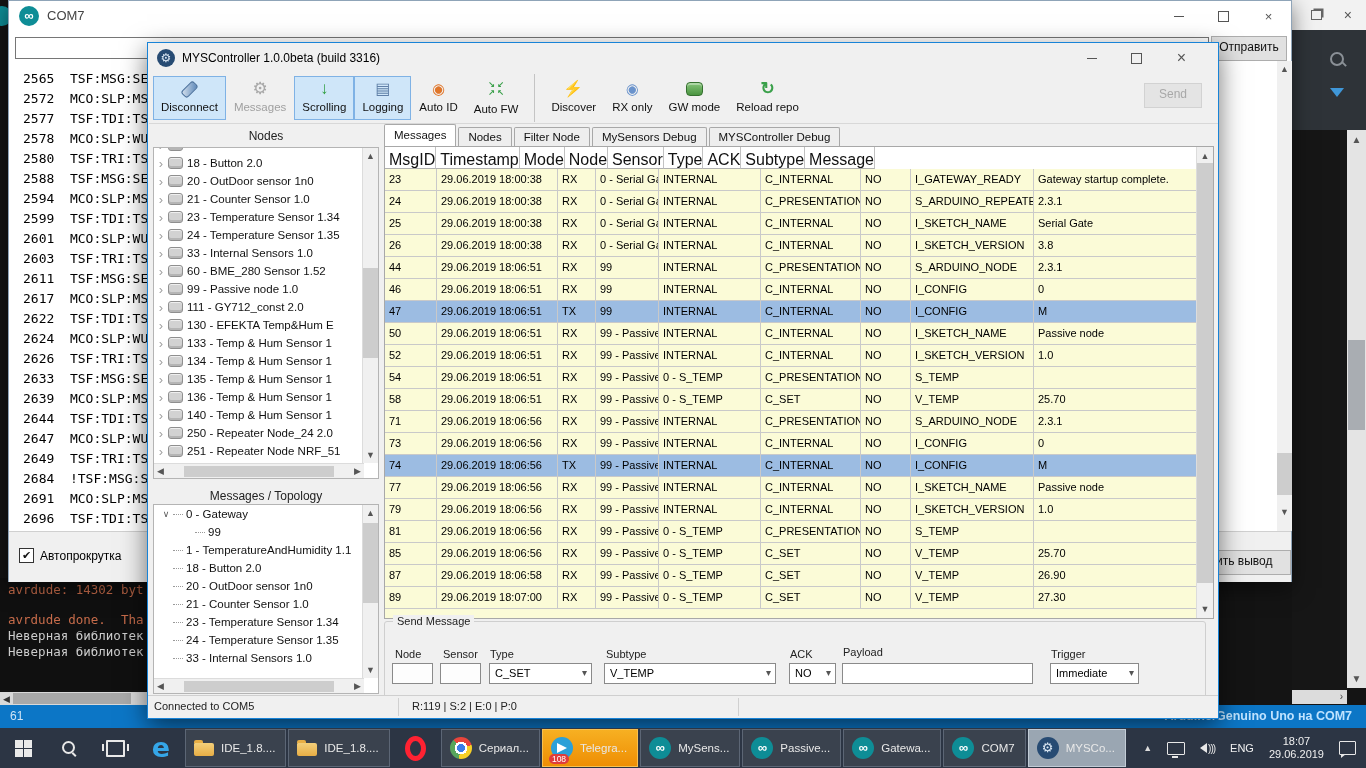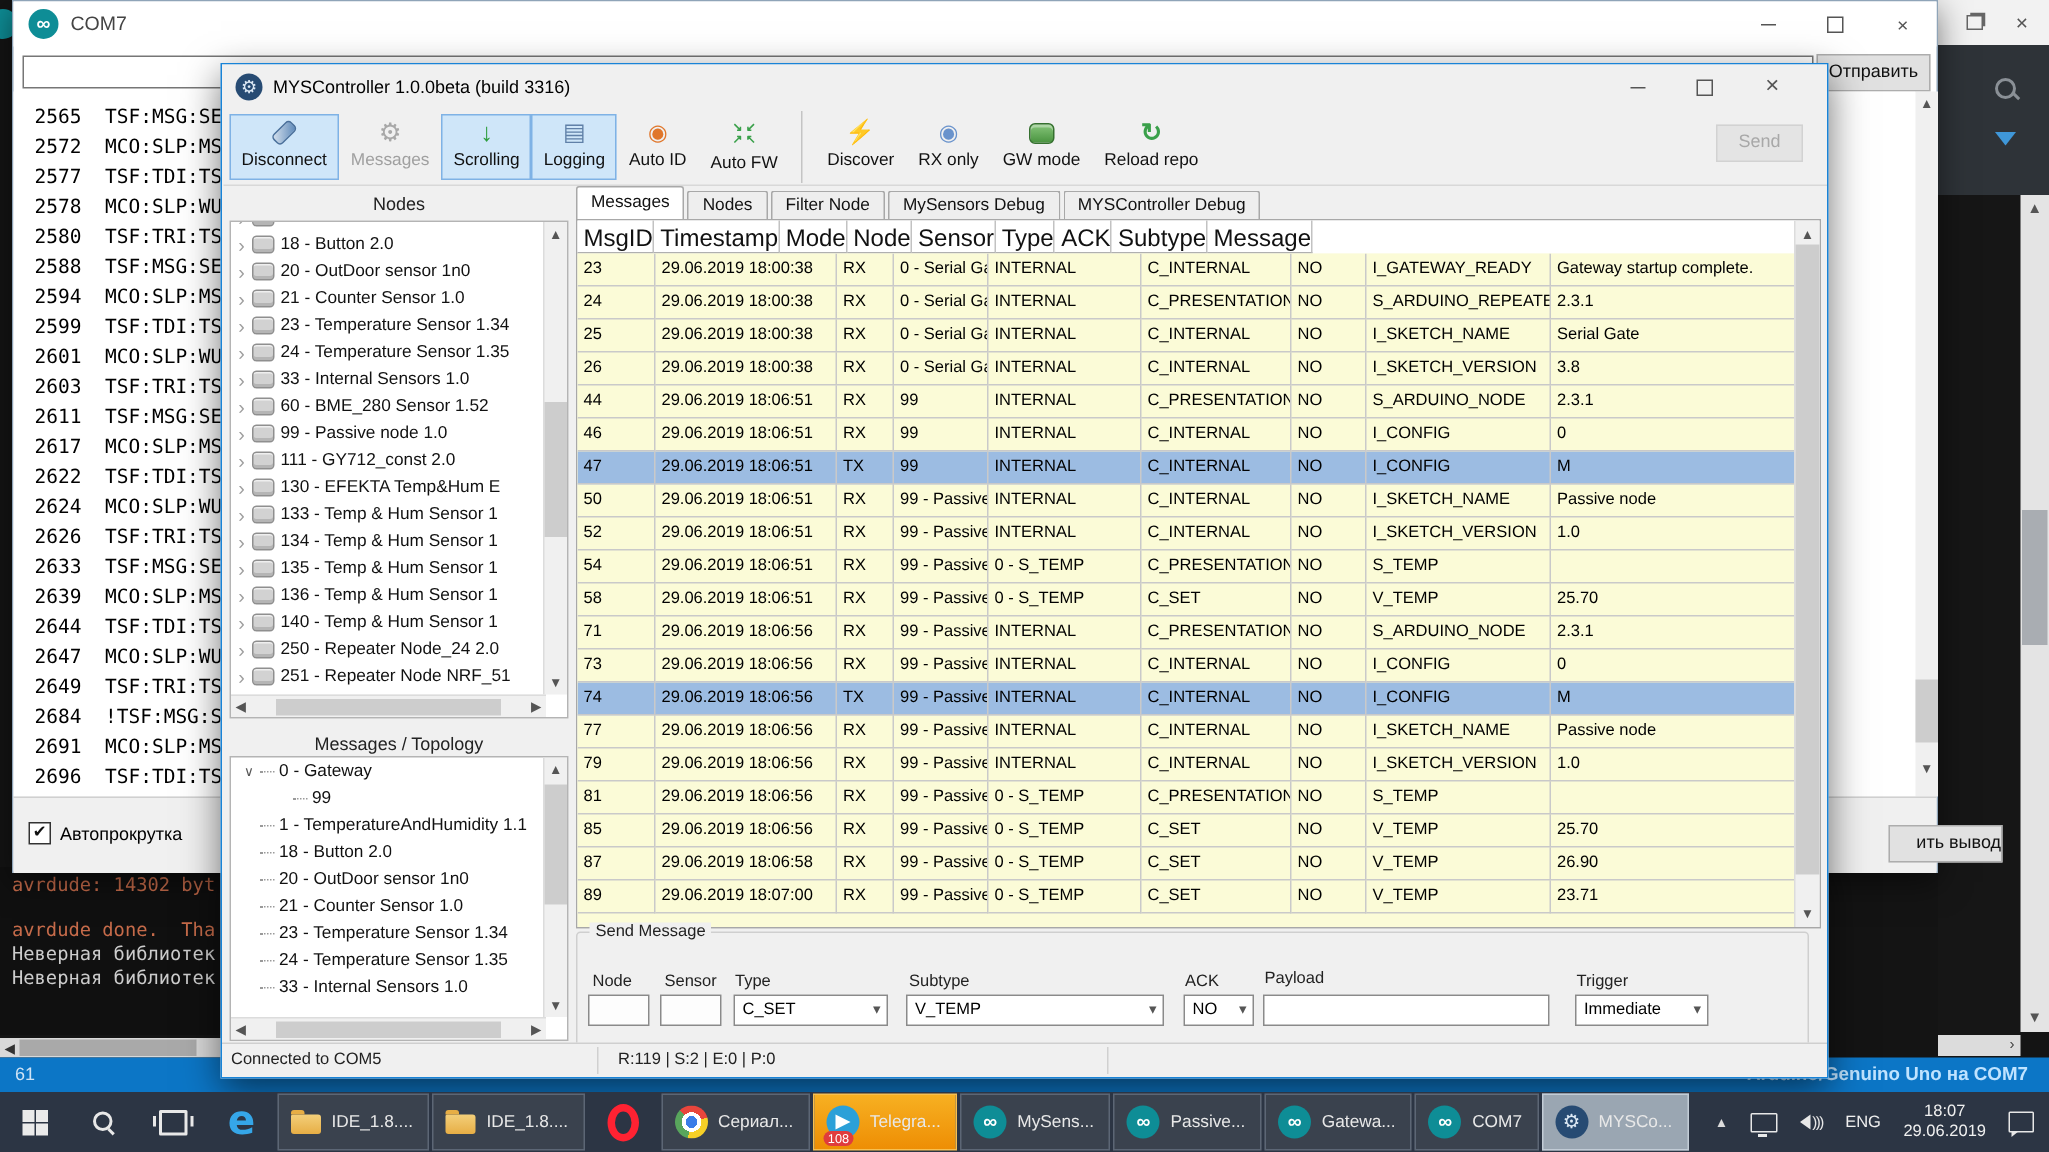--- a/index.html
+++ b/index.html
@@ -54,21 +54,21 @@
   .serial-log{position:absolute;left:0px;top:60px;width:1268px;height:470px;background:#fff;overflow:hidden;
     font-family:"DejaVu Sans Mono",monospace;font-size:13px;color:#000;padding:8px 0 0 14px;box-sizing:border-box;}
   .serial-log .ln{white-space:pre;line-height:20px;}
   .serial-vscroll{position:absolute;left:1268px;top:60px;width:15px;height:470px;background:#f0f0f0;}
   .serial-vscroll .arr{position:absolute;left:0;width:15px;text-align:center;color:#555;font-size:9px;}
   .serial-vthumb{position:absolute;left:0px;top:392px;width:15px;height:42px;background:#cdcdcd;}
   .serial-bottom{position:absolute;left:0;top:530px;width:1282px;height:50px;background:#f0f0f0;border-top:1px solid #d0d0d0;}
   .autoscroll{position:absolute;left:10px;top:16px;display:flex;align-items:center;gap:6px;font-size:12px;color:#000;}
   .chk{width:13px;height:13px;border:1px solid #333;background:#fff;color:#111;font-size:11px;line-height:12px;text-align:center;}
   .serial-clear-btn{position:absolute;left:1206px;top:18px;width:74px;height:23px;background:#e1e1e1;border:1px solid #adadad;
-    font-size:12px;color:#111;text-align:right;line-height:21px;overflow:hidden;margin-left:44px;}
+    font-size:12px;color:#111;text-align:left;line-height:21px;overflow:hidden;}
 
   
   .app-win{position:absolute;left:147px;top:42px;width:1072px;height:677px;background:#f0f0f0;
     border:1px solid #1883d7;box-sizing:border-box;box-shadow:0 8px 24px rgba(0,0,0,.55);}
   .app-title{position:absolute;left:0;top:0;width:100%;height:30px;background:#f0f0f0;}
   .app-ico{position:absolute;left:9px;top:6px;width:18px;height:18px;border-radius:50%;background:#274b73;
     color:#dce8f4;font-size:12px;text-align:center;line-height:18px;}
   .app-title-text{position:absolute;left:34px;top:8px;font-size:12px;color:#000;}
   .app-toolbar{position:absolute;left:1px;top:30px;width:1069px;height:50px;border-bottom:1px solid #d8d8d8;display:flex;align-items:center;}
   .tb-group{display:flex;height:48px;align-items:center;padding:0 4px;}
@@ -859,21 +859,21 @@
 
           <div class="tr">
             <span class="td c0">89</span>
             <span class="td c1">29.06.2019 18:07:00</span>
             <span class="td c2">RX</span>
             <span class="td c3">99 - Passive node</span>
             <span class="td c4">0 - S_TEMP</span>
             <span class="td c5">C_SET</span>
             <span class="td c6">NO</span>
             <span class="td c7">V_TEMP</span>
-            <span class="td c8">23.71</span>
+            <span class="td c8">27.30</span>
           </div>
         </div>
       <div class="tbl-vscroll">
         <span class="arr" style="top:4px;">▲</span>
         <span class="arr" style="bottom:4px;">▼</span>
         <span class="tbl-vthumb"></span>
       </div>
     </div>
 
     <div class="send-fieldset">

